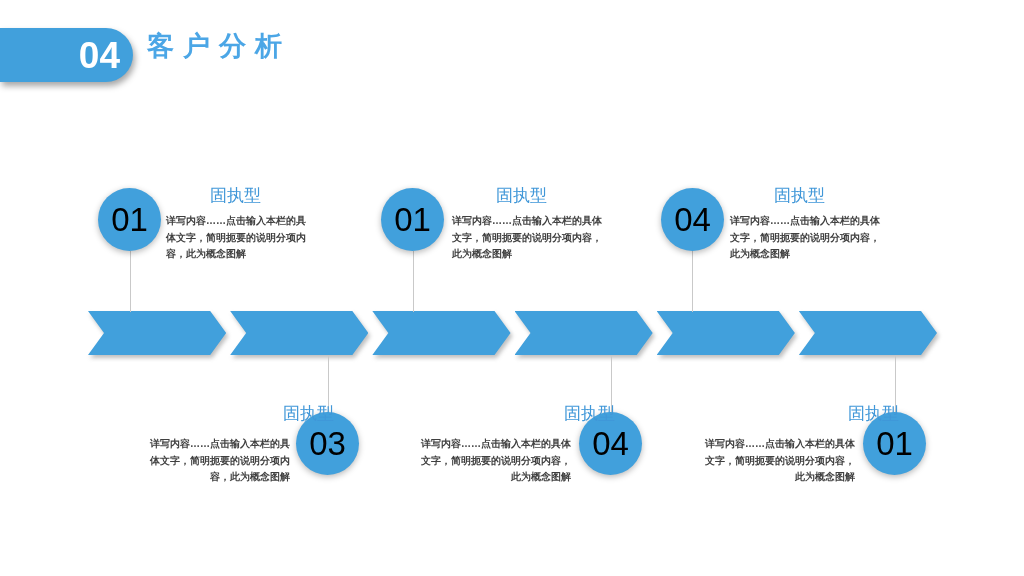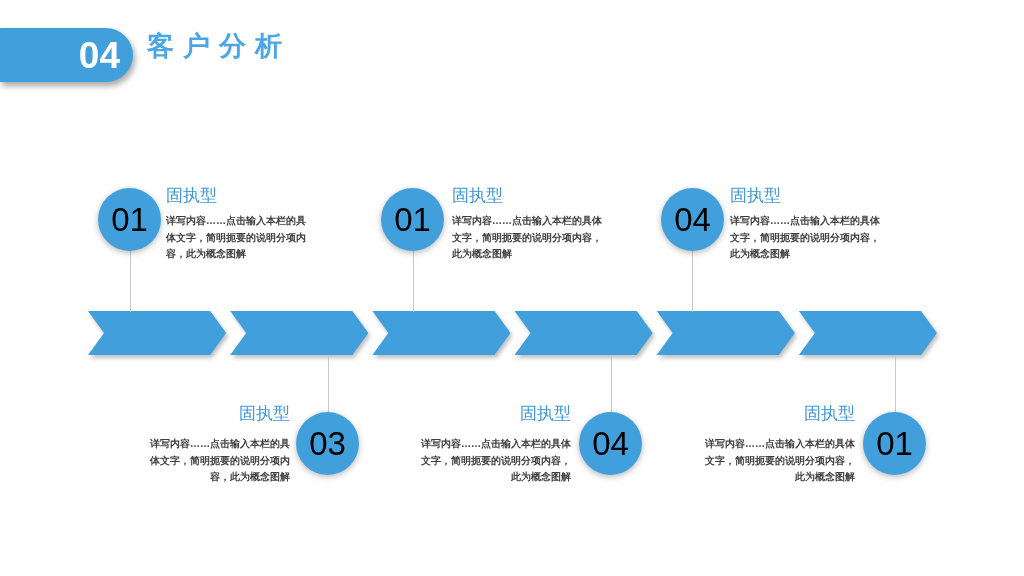--- a/index.html
+++ b/index.html
@@ -56,20 +56,21 @@
   }
   .vline {
     position:absolute; width:1px;
     background:var(--connector,#c9c9c9);
   }
   .item-title {
     position:absolute;
     font-size:17px; line-height:1.25;
     color:var(--item-title,#4097d8);
     white-space:nowrap;
+    margin-left:44px;
   }
   .item-title.align-right { text-align:right; white-space:normal; }
   .item-desc {
     position:absolute;
     font-size:10px; line-height:16.6px;
     color:var(--body,#3f3f3f);
     white-space:pre-line;
     font-weight:bold;
   }
   .item-desc.align-right { text-align:right; }

